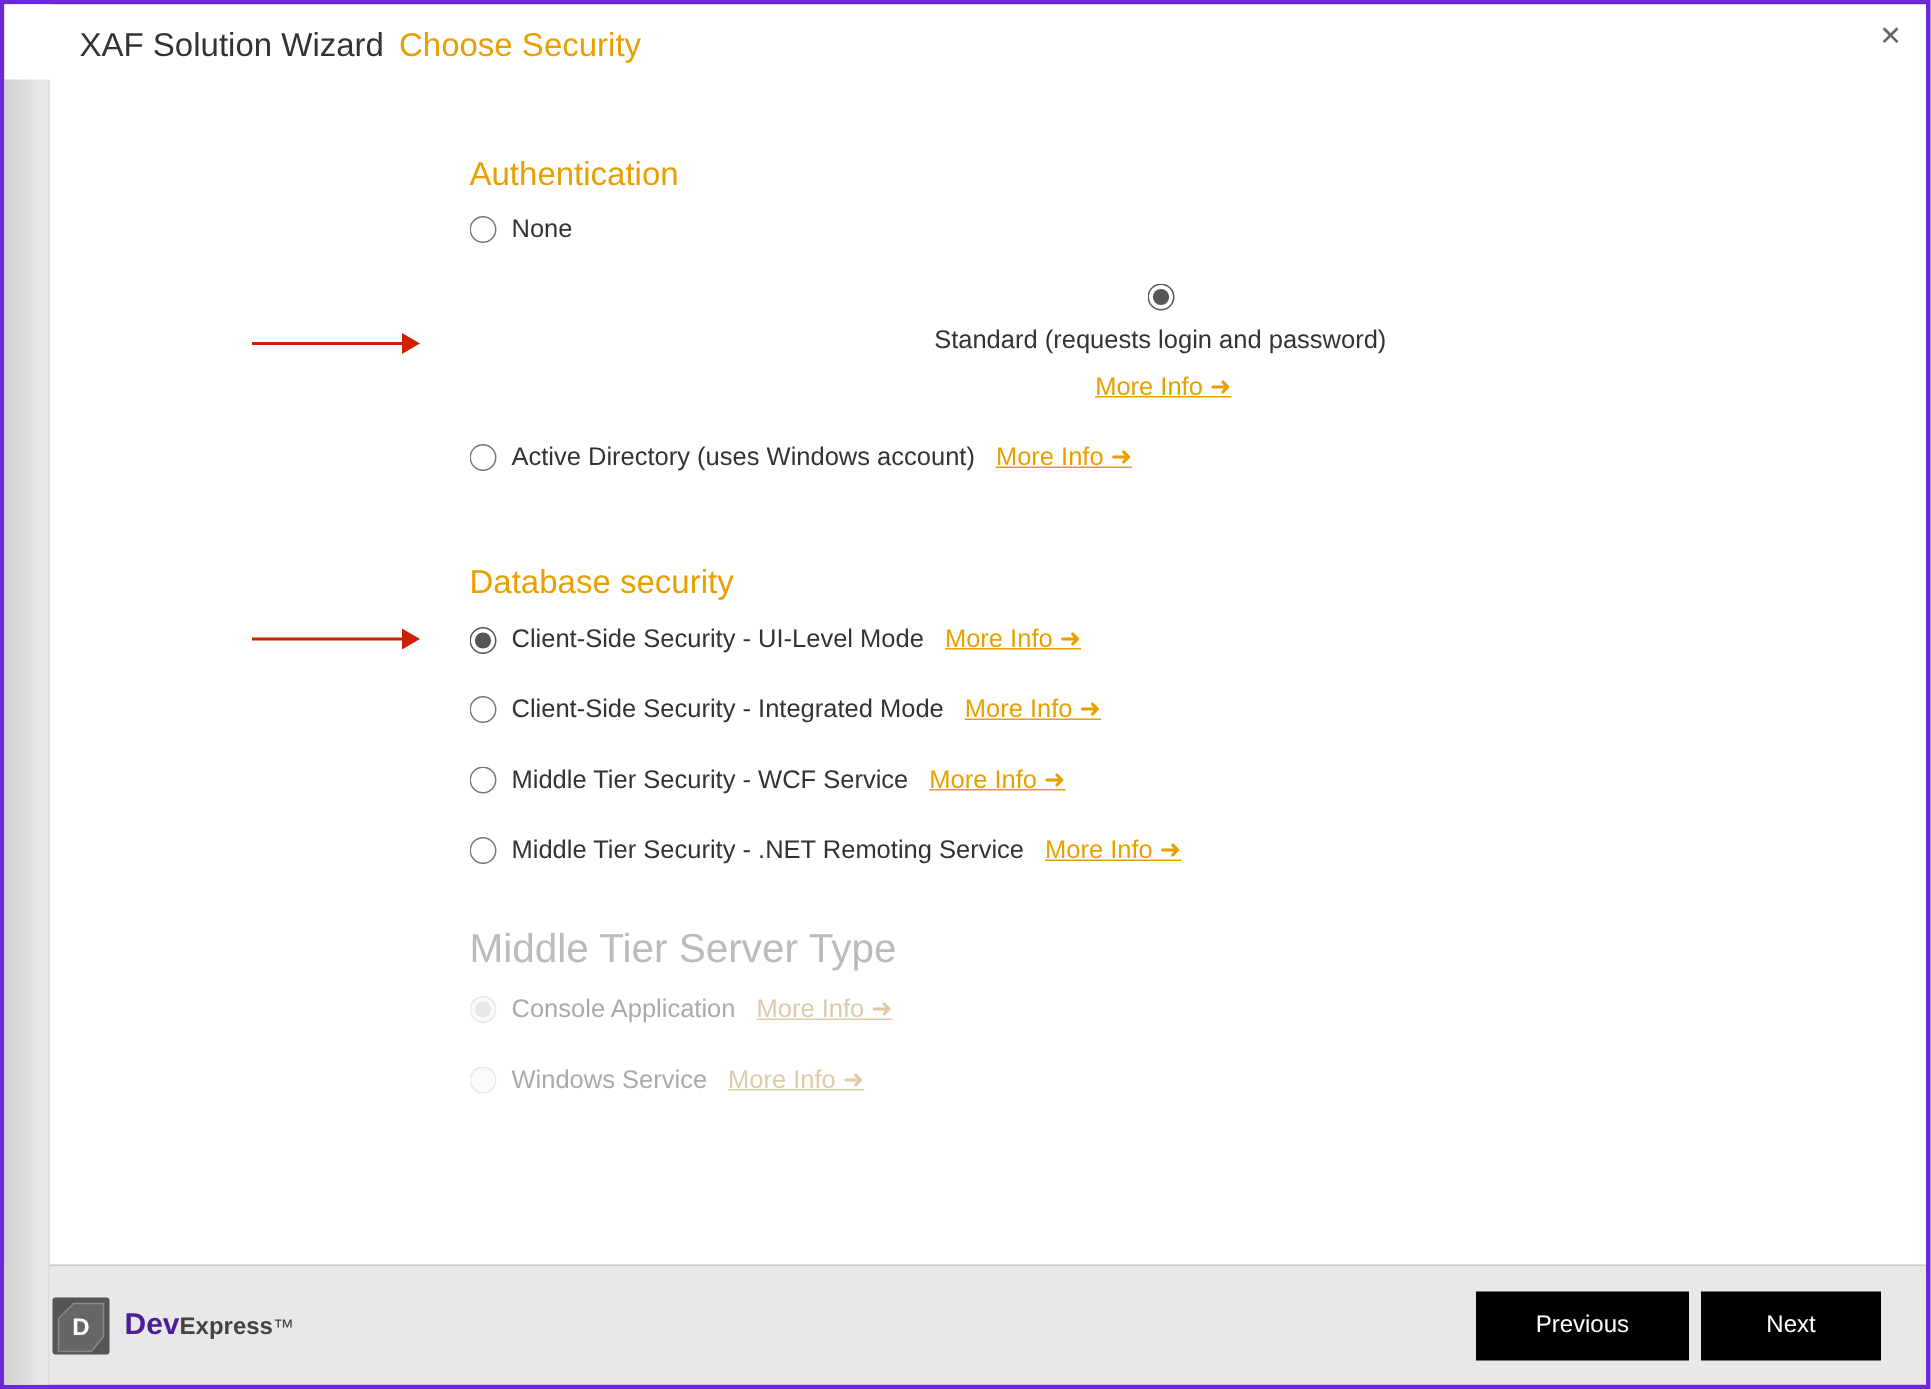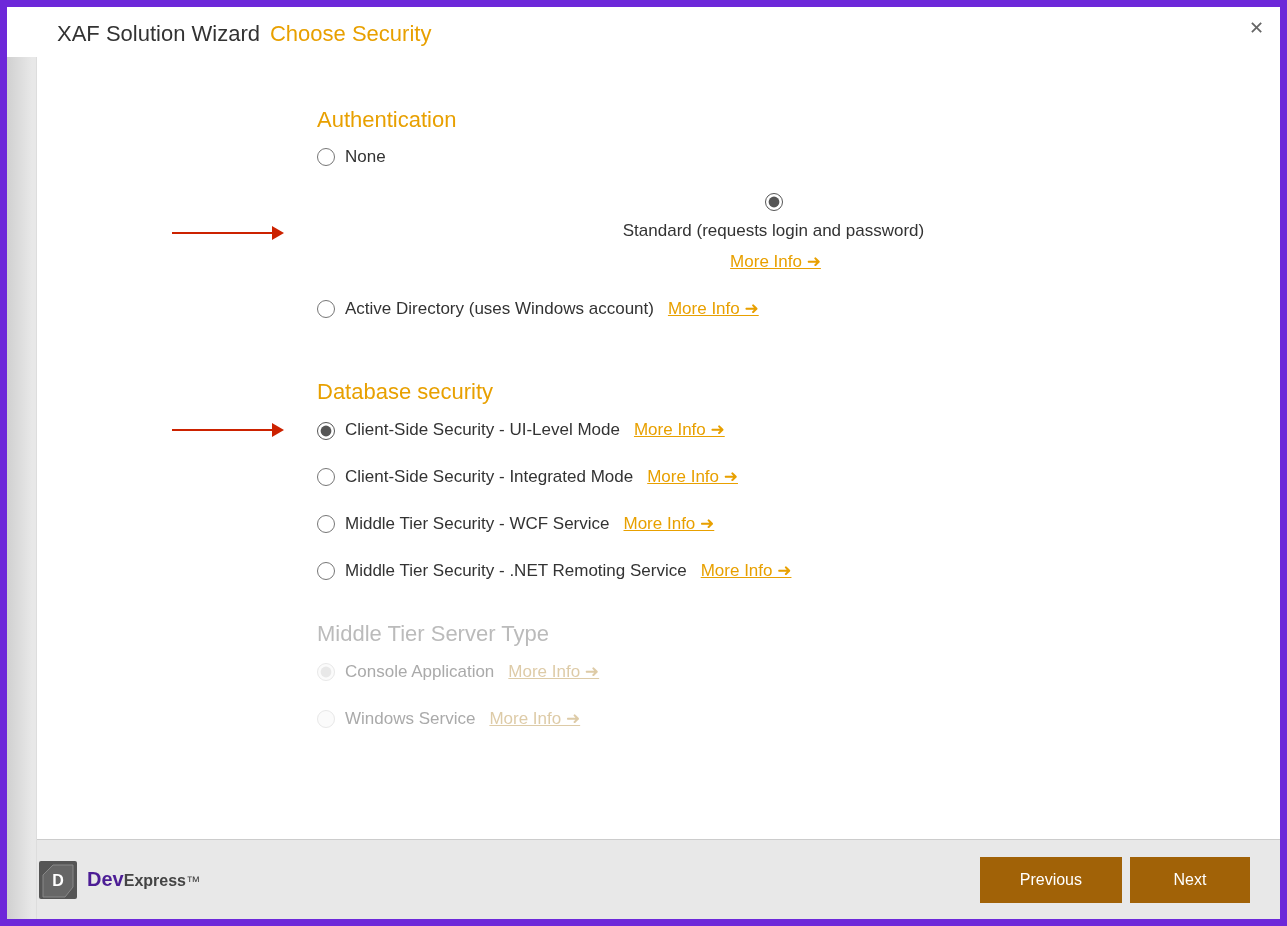--- a/index.html
+++ b/index.html
@@ -12,21 +12,21 @@
       align-items: center;
       justify-content: center;
     }
     .window {
       width: 1287px;
       height: 926px;
       background: #fff;
       display: flex;
       flex-direction: column;
       position: relative;
-      border: 7px solid #6d28d9;
+      border: 3px solid #6d28d9;
     }
     .title-bar {
       background: #fff;
       padding: 14px 20px 10px 50px;
       display: flex;
       align-items: baseline;
       border-bottom: none;
       position: relative;
     }
     .title-bar-text-black {
@@ -126,21 +126,21 @@
       border-bottom: 7px solid transparent;
       border-left: 12px solid #cc2200;
     }
     .section-db {
       margin-top: 30px;
     }
     .section-middle-tier {
       margin-top: 30px;
     }
     .section-title-disabled {
-      font-size: 22px;
+      font-size: 27px;
       color: #bbb;
       font-weight: 400;
       margin-bottom: 14px;
     }
     .footer {
       background: #e8e8e8;
       height: 80px;
       display: flex;
       align-items: center;
       justify-content: space-between;
@@ -150,21 +150,21 @@
     .devexpress-logo {
       display: flex;
       align-items: center;
       gap: 8px;
     }
     .footer-buttons {
       display: flex;
       gap: 8px;
     }
     .footer-btn {
-      background: #a16207;
+      background: #000000;
       color: #fff;
       border: none;
       padding: 14px 40px;
       font-size: 16px;
       cursor: pointer;
       min-width: 120px;
     }
     .left-sidebar {
       position: absolute;
       left: 0;

